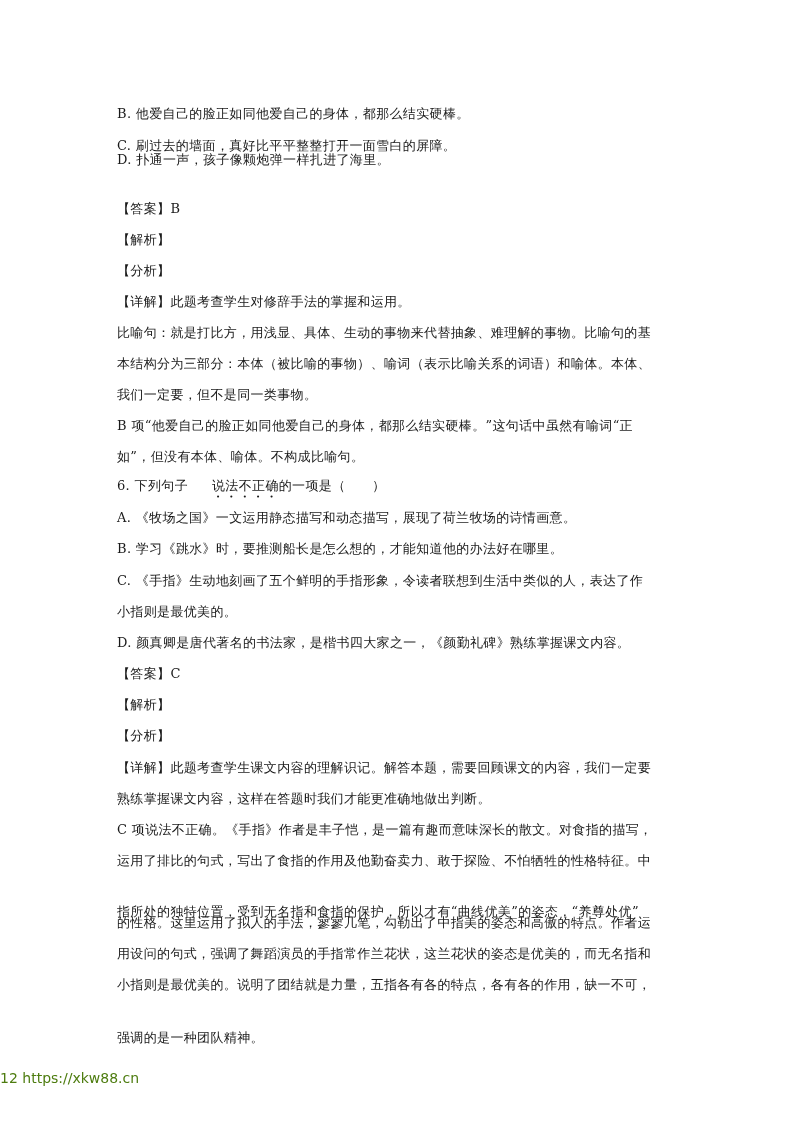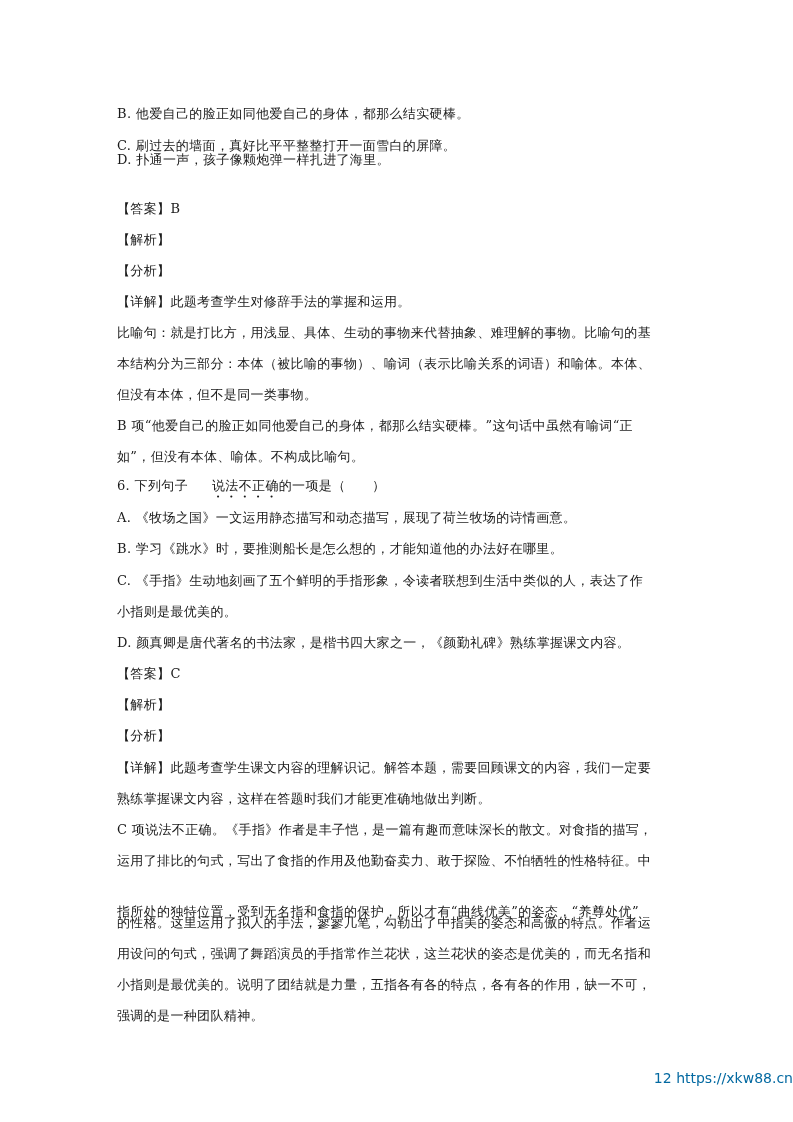--- a/index.html
+++ b/index.html
@@ -1,37 +1,37 @@
 <!DOCTYPE html>
 <html><head>
 <meta charset="utf-8">
 <style>
   html, body { margin: 0; padding: 0; background: #ffffff; }
   body { width: 793px; height: 1122px; position: relative; overflow: hidden;
          font-family: "DejaVu Serif", "Liberation Serif", serif; color: #1a1a1a; }
   .page { position: absolute; left: 117px; top: 0; width: 570px; }
   .line { position: absolute; left: 0; font-size: 13px; line-height: 16px; white-space: nowrap; letter-spacing: 0.35px; }
   .emph { text-emphasis: dot; -webkit-text-emphasis: dot; text-emphasis-position: under; margin-left: 24px; -webkit-text-emphasis-position: under; }
-  .footer { position: absolute; top: 1070px; left: 0; width: 793px; text-align: right;
-            font-family: "DejaVu Sans", "Liberation Sans", sans-serif; font-size: 14px; color: #0369a1; }
+  .footer { position: absolute; top: 1070px; left: 0; width: 793px; text-align: left;
+            font-family: "DejaVu Sans", "Liberation Sans", sans-serif; font-size: 14px; color: #4d7c0f; }
 </style>
 </head>
 <body>
 
 <div class="page">
   <div class="line" style="top:106px">B.  他爱自己的脸正如同他爱自己的身体，都那么结实硬棒。</div>
   <div class="line" style="top:138px">C.  刷过去的墙面，真好比平平整整打开一面雪白的屏障。</div>
   <div class="line" style="top:152px">D.  扑通一声，孩子像颗炮弹一样扎进了海里。</div>
   <div class="line" style="top:201px">【答案】B</div>
   <div class="line" style="top:232px">【解析】</div>
   <div class="line" style="top:263px">【分析】</div>
   <div class="line" style="top:294px">【详解】此题考查学生对修辞手法的掌握和运用。</div>
   <div class="line" style="top:325px">比喻句：就是打比方，用浅显、具体、生动的事物来代替抽象、难理解的事物。比喻句的基</div>
   <div class="line" style="top:356px">本结构分为三部分：本体（被比喻的事物）、喻词（表示比喻关系的词语）和喻体。本体、</div>
-  <div class="line" style="top:387px">但没有本体，但不是同一类事物。</div>
+  <div class="line" style="top:387px">我们一定要，但不是同一类事物。</div>
   <div class="line" style="top:418px">B 项“他爱自己的脸正如同他爱自己的身体，都那么结实硬棒。”这句话中虽然有喻词“正</div>
   <div class="line" style="top:449px">如”，但没有本体、喻体。不构成比喻句。</div>
 
   <div class="line" style="top:478px">
     <span>6.  下列句子</span><span class="emph">说法不正确</span><span>的一项是（　　）</span>
   </div>
   <div class="line" style="top:510px">A.  《牧场之国》一文运用静态描写和动态描写，展现了荷兰牧场的诗情画意。</div>
   <div class="line" style="top:541px">B.  学习《跳水》时，要推测船长是怎么想的，才能知道他的办法好在哪里。</div>
   <div class="line" style="top:573px">C.  《手指》生动地刻画了五个鲜明的手指形象，令读者联想到生活中类似的人，表达了作</div>
   <div class="line" style="top:604px">小指则是最优美的。</div>
@@ -40,19 +40,19 @@
   <div class="line" style="top:697px">【解析】</div>
   <div class="line" style="top:728px">【分析】</div>
   <div class="line" style="top:760px">【详解】此题考查学生课文内容的理解识记。解答本题，需要回顾课文的内容，我们一定要</div>
   <div class="line" style="top:791px">熟练掌握课文内容，这样在答题时我们才能更准确地做出判断。</div>
   <div class="line" style="top:822px">C 项说法不正确。《手指》作者是丰子恺，是一篇有趣而意味深长的散文。对食指的描写，</div>
   <div class="line" style="top:853px">运用了排比的句式，写出了食指的作用及他勤奋卖力、敢于探险、不怕牺牲的性格特征。中</div>
   <div class="line" style="top:904px">指所处的独特位置，受到无名指和食指的保护，所以才有“曲线优美”的姿态，“养尊处优”</div>
   <div class="line" style="top:915px">的性格。这里运用了拟人的手法，寥寥几笔，勾勒出了中指美的姿态和高傲的特点。作者运</div>
   <div class="line" style="top:946px">用设问的句式，强调了舞蹈演员的手指常作兰花状，这兰花状的姿态是优美的，而无名指和</div>
   <div class="line" style="top:977px">小指则是最优美的。说明了团结就是力量，五指各有各的特点，各有各的作用，缺一不可，</div>
-  <div class="line" style="top:1008px">强调的是一种团队精神。</div>
+  <div class="line" style="top:1030px">强调的是一种团队精神。</div>
 </div>
 
 <div class="footer">
   <span>12</span>
   <span>https://xkw88.cn</span>
 </div>
 
 </body></html>

